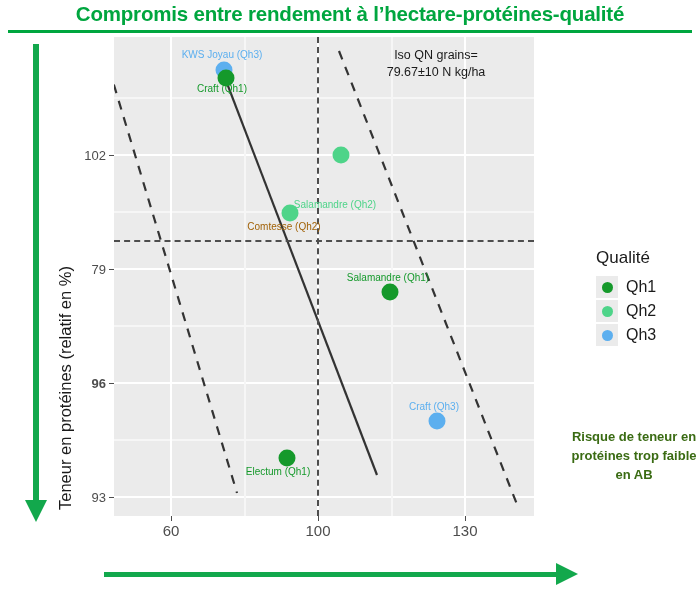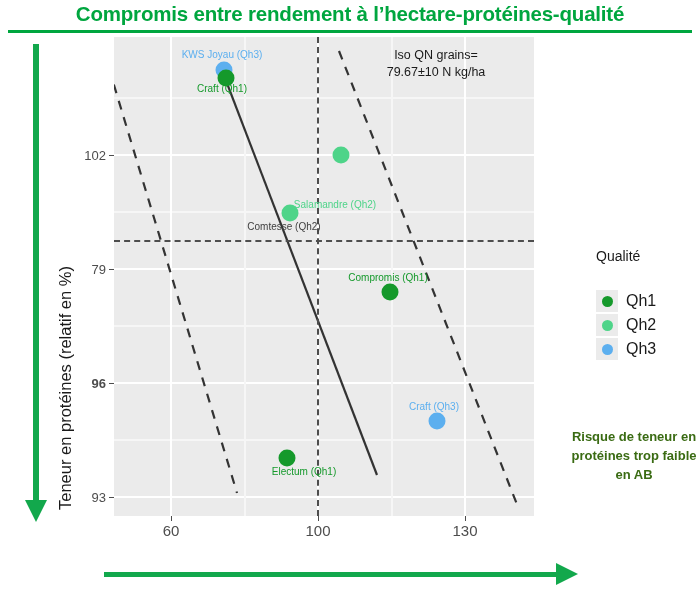--- a/index.html
+++ b/index.html
@@ -159,23 +159,23 @@
     border-bottom: 11px solid transparent;
     border-left: 22px solid #12a84c;
   }
 
   
   .legend {
     position: absolute;
     left: 596px; top: 248px;
   }
   .legend-title {
-    font-size: 14px;
-    color: #1a1a1a;
-    margin-bottom: 25px;
+    font-size: 17px;
+    color: #1a1a1a;
+    margin-bottom: 7px;
   }
   .legend-row {
     display: flex;
     align-items: center;
     height: 24px;
   }
   .legend-key {
     width: 22px; height: 22px;
     background: #ebebeb;
     display: flex;
@@ -253,30 +253,30 @@
     <div class="pt" style="left:110px;top:33px;width:17px;height:17px;background:#5cafef;"></div>
     <div class="pt-label" style="left:108px;top:12px;color:#5cafef;">KWS Joyau (Qh3)</div>
 
     <div class="pt" style="left:112px;top:41px;width:17px;height:17px;background:#15992b;"></div>
     <div class="pt-label" style="left:108px;top:46px;color:#15992b;">Craft (Qh1)</div>
 
     <div class="pt" style="left:227px;top:118px;width:17px;height:17px;background:#4ed489;"></div>
     <div class="pt-label" style="left:221px;top:126px;color:#4ed489;margin-top:36px;">Salamandre (Qh2)</div>
 
     <div class="pt" style="left:176px;top:176px;width:17px;height:17px;background:#4ed489;"></div>
-    <div class="pt-label" style="left:170px;top:184px;color:#404040;">Comtesse (Qh2)</div>
+    <div class="pt-label" style="left:170px;top:184px;color:#a16207;">Comtesse (Qh2)</div>
 
     <div class="pt" style="left:276px;top:255px;width:17px;height:17px;background:#15992b;"></div>
-    <div class="pt-label" style="left:274px;top:235px;color:#15992b;">Compromis (Qh1)</div>
+    <div class="pt-label" style="left:274px;top:235px;color:#15992b;">Salamandre (Qh1)</div>
 
     <div class="pt" style="left:323px;top:384px;width:17px;height:17px;background:#5cafef;"></div>
     <div class="pt-label" style="left:320px;top:364px;color:#5cafef;">Craft (Qh3)</div>
 
     <div class="pt" style="left:173px;top:421px;width:17px;height:17px;background:#15992b;"></div>
-    <div class="pt-label" style="left:164px;top:429px;color:#15992b;margin-left:26px;">Electum (Qh1)</div>
+    <div class="pt-label" style="left:164px;top:429px;color:#15992b;">Electum (Qh1)</div>
   </div>
 
   <div class="ytick" style="left:68px;width:38px;top:155px;">102</div>
   <div class="ytick-mark" style="top:155px;"></div>
   <div class="ytick" style="left:68px;width:38px;top:269px;">79</div>
   <div class="ytick-mark" style="top:269px;"></div>
   <div class="ytick" style="left:68px;width:38px;top:383px;font-weight:bold;">96</div>
   <div class="ytick-mark" style="top:383px;"></div>
   <div class="ytick" style="left:68px;width:38px;top:497px;">93</div>
   <div class="ytick-mark" style="top:497px;"></div>

